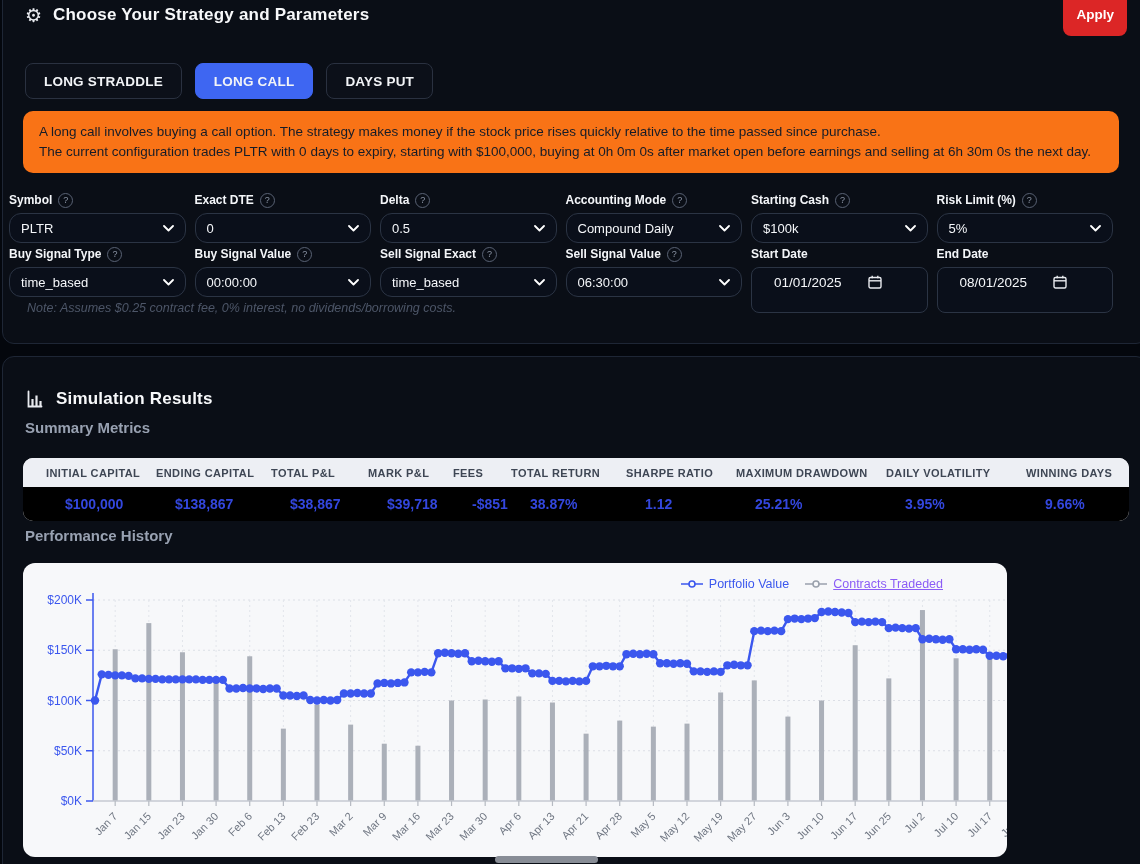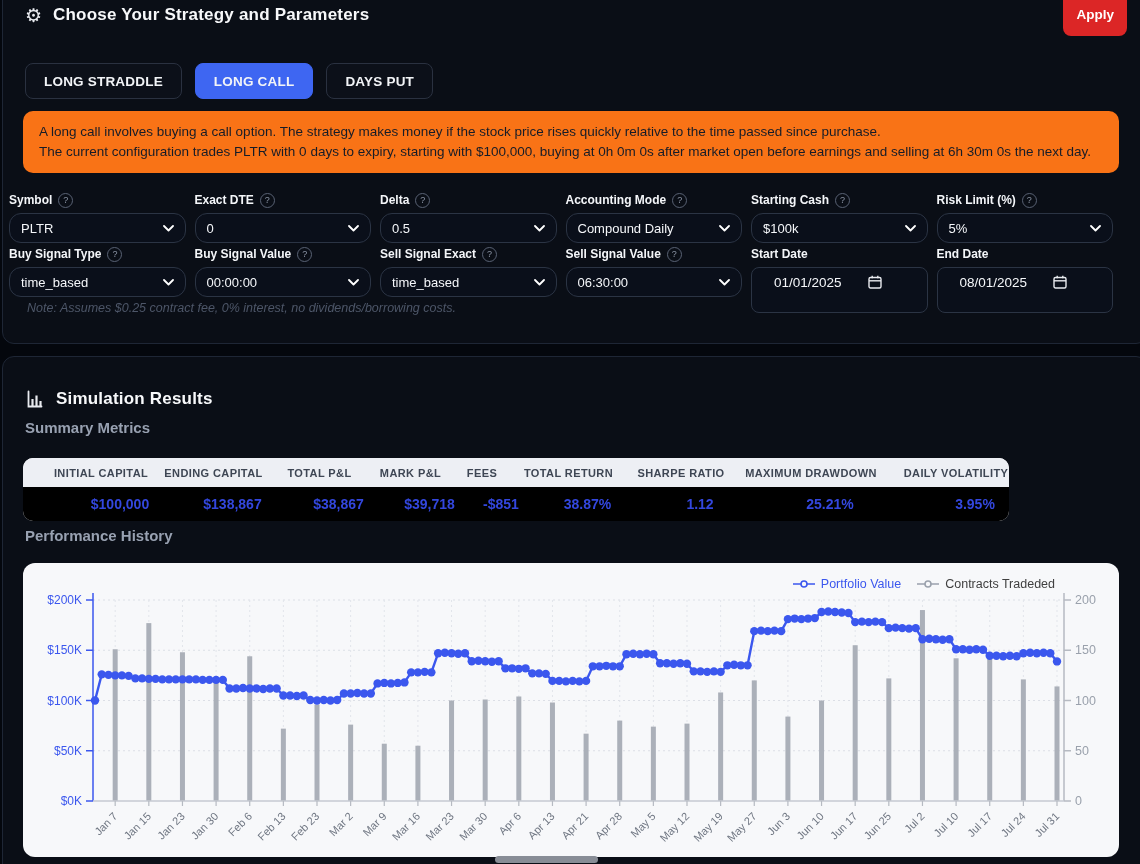--- a/index.html
+++ b/index.html
@@ -42,35 +42,35 @@
   .select{height:28px;border-radius:12px;border:1px solid #2b3444;background:#0a0f1a;
     display:flex;align-items:center;justify-content:space-between;
     padding:0 11px;font-size:13px;font-weight:500;color:#f5f7fa;cursor:pointer;}
   .datefield{height:28px;border-radius:8px;border:1px solid #2b3444;background:#0a0f1a;
     display:flex;align-items:center;gap:26px;padding:0 11px 16px 22px;
     font-size:13.5px;font-weight:500;color:#f5f7fa;cursor:pointer;}
   .note{position:absolute;left:24px;top:312px;font-size:12.5px;font-style:italic;color:#4d5668;}
 
   .subtitle{position:absolute;left:22px;font-size:15px;font-weight:700;color:#98a1b1;}
 
-  .metrics-table{position:absolute;left:20px;top:101px;width:986px;border-radius:10px;
-    overflow:hidden;background:#fff;box-sizing:border-box;text-align:center;}
+  .metrics-table{position:absolute;left:20px;top:101px;width:1106px;border-radius:10px;
+    overflow:hidden;background:#fff;box-sizing:border-box;}
   .t-head,.t-row{display:grid;align-items:center;padding-left:23px;box-sizing:border-box;
     grid-template-columns:110px 115px 97px 85px 58px 115px 110px 150px 140px 1fr;}
   .t-head{background:#edeff4;height:29px;}
   .t-head span{font-size:11px;font-weight:700;color:#3e4654;letter-spacing:.4px;}
   .t-row{background:#000000;height:34px;padding-left:42px;}
   .t-row span{font-size:14px;font-weight:700;color:#3347de;}
 
-  .chart-panel{position:absolute;left:20px;top:206px;width:1096px;height:294px;
+  .chart-panel{position:absolute;left:20px;top:206px;width:984px;height:294px;
     background:#f7f8fa;border-radius:12px;overflow:hidden;}
   .legend{position:absolute;right:64px;top:14px;display:flex;gap:16px;align-items:center;z-index:3;}
   .legend-item{display:flex;align-items:center;gap:6px;font-size:12.5px;cursor:pointer;}
   .legend-item.blue{color:#3b57ee;}
-  .legend-item.gray{color:#404040;}
+  .legend-item.gray{color:#8b5cf6;text-decoration:underline;}
 
   .hscroll-thumb{position:absolute;left:495px;top:856px;width:103px;height:7px;
     background:#888d96;border-radius:3.5px;z-index:6;cursor:grab;}
 </style>
 </head>
 <body>
 
 <div class="card" id="card-strategy">
   <div class="card-header" style="top:16px;">
     <span class="gear">⚙</span>

